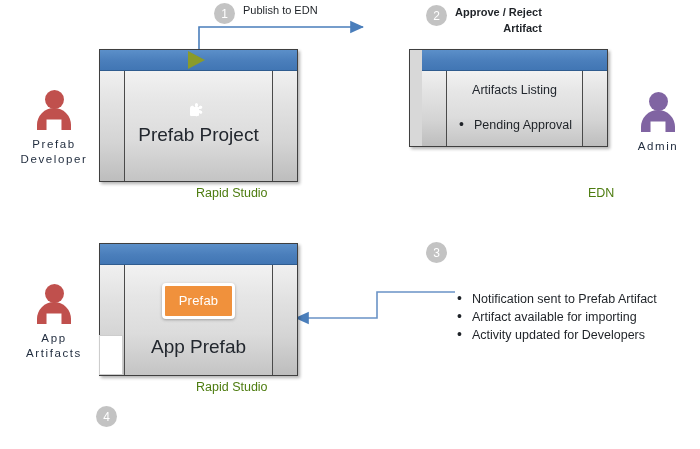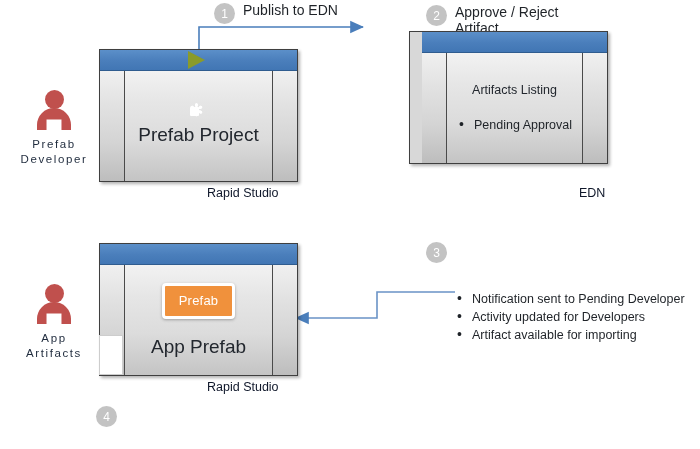--- a/index.html
+++ b/index.html
@@ -84,23 +84,22 @@
     flex: 1 1 auto;
     position: relative;
     display: flex;
     flex-direction: column;
     align-items: center;
     justify-content: center;
   }
   .win-caption {
     position: absolute;
     font-size: 12.5px;
-    color: #0f172a;
+    color: #4d7c0f;
     white-space: nowrap;
-    margin-left: 11px;
   }
 
   
   .artifact { position: relative; display: inline-block; }
   .artifact .doc {
     background: linear-gradient(to bottom, #d9772b 0%, #d06f24 50%, #c0651d 100%);
     border-radius: 2px;
   }
   .artifact .notch {
     position: absolute;
@@ -164,26 +163,26 @@
   .step-num {
     flex: 0 0 auto;
     width: 21px; height: 21px; border-radius: 50%;
     background: #c3c3c3;
     color: #ffffff;
     font-size: 12px;
     display: flex; align-items: center; justify-content: center;
     margin-right: 8px;
   }
   .step-text {
-    font-size: 14px;
+    font-size: 11px;
     line-height: 15.5px;
     color: #1f2328;
     white-space: pre-line;
   }
-  .step-text.center { text-align: left; }
+  .step-text.center { text-align: right; font-weight: bold; }
 
   
   .bullets {
     position: absolute;
     font-size: 12.5px;
     line-height: 16px;
     color: #1f2328;
     list-style: none;
     margin: 0; padding: 0;
   }
@@ -257,38 +256,45 @@
     <span class="notch"></span>
     <span class="burst">✻</span>
   </span>
 
   <div class="step" style="left:426px; top:5px;">
     <div class="step-num">2</div>
     <div class="step-text center">Approve / Reject
 Artifact</div>
   </div>
 
-  <div class="window" style="left:409px; top:31px; width:199px; height:133px;padding-left:12px;">
+  <div class="window" style="left:409px; top:49px; width:199px; height:98px;padding-left:12px;">
     <div class="titlebar"></div>
     <div class="winbody">
       <div class="pane-left"></div>
       <div class="pane-main">
         <div class="listing">
           <div>Artifacts Listing</div>
           <ul class="bullets" style="position:static; margin-top:18px;text-align:center;">
             <li>Pending
 Approval</li>
           </ul>
         </div>
       </div>
       <div class="pane-right"></div>
     </div>
   </div>
-  <div class="win-caption" style="left:568px; top:186px;">EDN</div>
-
+  <div class="win-caption" style="left:588px; top:186px;">EDN</div>
+
+  <div class="actor purple" style="left:628px; top:90px; width:60px;">
+    <div class="glyph">
+      <div class="head"></div>
+        <div class="body"></div>
+    </div>
+    <div class="label">Admin</div>
+  </div>
 
   <div class="actor red" style="left:14px; top:282px; width:80px;">
     <div class="glyph">
       <div class="head"></div>
         <div class="body"></div>
     </div>
     <div class="label">App
 Artifacts</div>
   </div>
 
@@ -311,22 +317,22 @@
       <div class="pane-right"></div>
     </div>
   </div>
   <div class="win-caption" style="left:196px; top:380px;">Rapid Studio</div>
 
   <div class="step" style="left:426px; top:242px;">
     <div class="step-num">3</div>
   </div>
 
   <ul class="bullets" style="left:455px; top:291px; width:238px;">
-    <li>Notification sent to Pending Developer</li>
+    <li>Notification sent to Prefab Artifact</li>
+    <li>Artifact available for importing</li>
     <li>Activity updated for Developers</li>
-    <li>Artifact available for importing</li>
   </ul>
 
   <div class="step" style="left:96px; top:406px;">
     <div class="step-num">4</div>
   </div>
 
 </div>
 
 </body></html>

